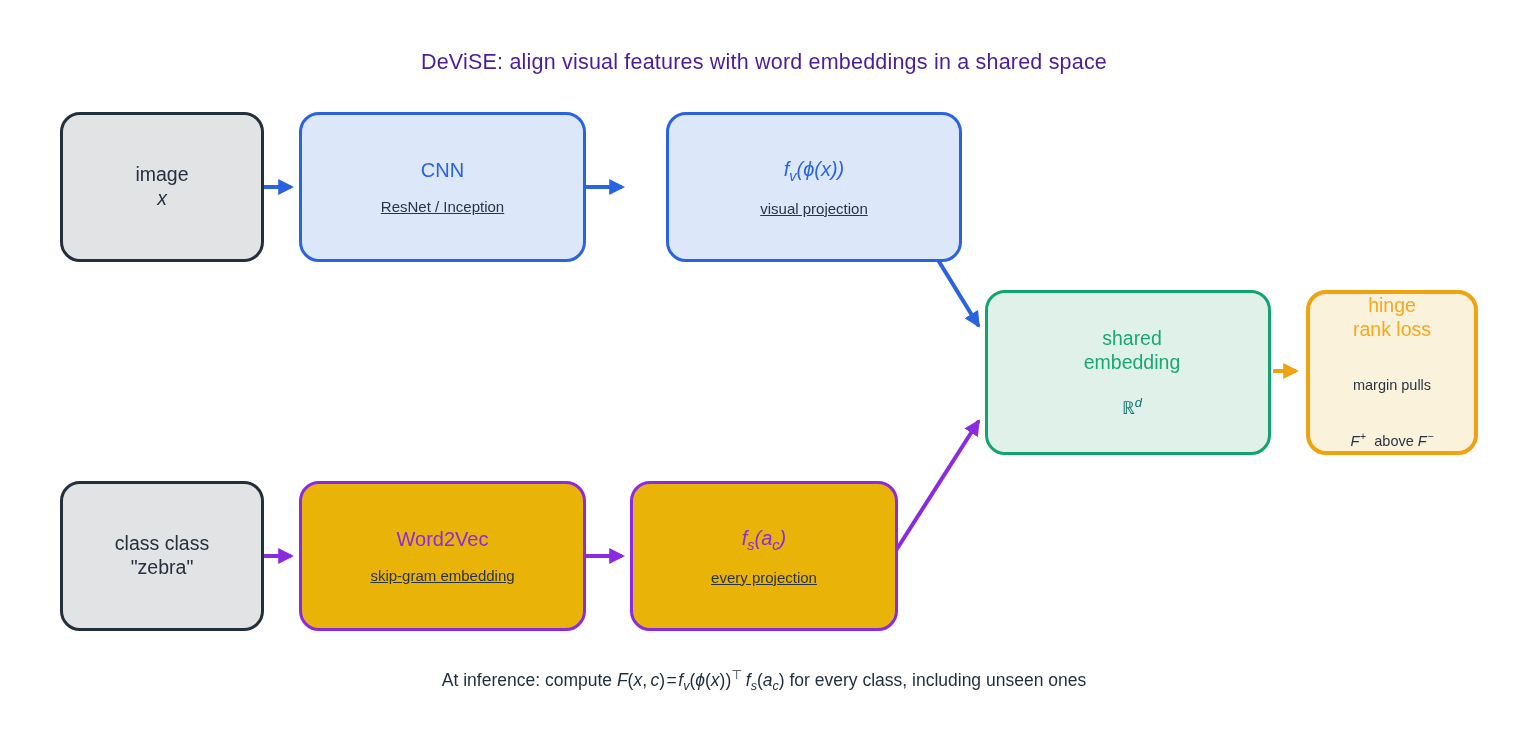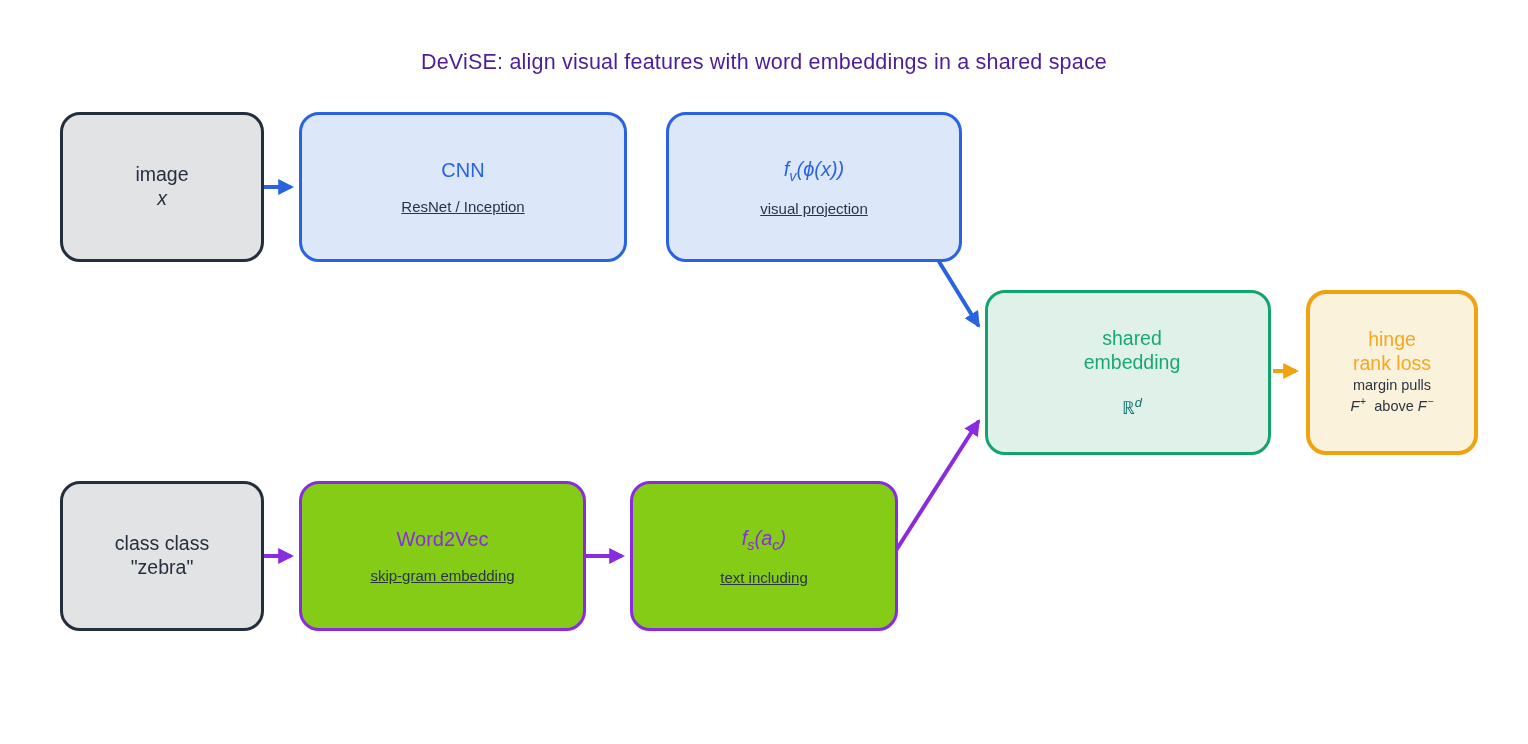--- a/index.html
+++ b/index.html
@@ -28,26 +28,26 @@
     border: 3px solid;
     border-radius: 20px;
     display: flex;
     flex-direction: column;
     align-items: center;
     justify-content: center;
     text-align: center;
   }
   .box.gray   { background: #e2e3e5; border-color: #242f3e; }
   .box.blue   { background: #dce7f9; border-color: #2a63e2; }
-  .box.purple { background: #84cc16; border-color: #8a2be2; }
+  .box.purple { background: #eab308; border-color: #8a2be2; }
   .box.green  { background: #e0f1ea; border-color: #12a46e; border-width: 3.5px; }
-  .box.orange { background: #fbf2dc; border-color: #f0a311; border-width: 4px; }
+  .box.orange { background: #fbf2dc; border-color: #f0a311; border-width: 4px; justify-content: space-between; }
 
   #box-image  { left: 60px;  top: 112px; width: 204px; height: 150px; }
-  #box-cnn    { left: 299px; top: 112px; width: 328px; height: 150px; }
+  #box-cnn    { left: 299px; top: 112px; width: 287px; height: 150px; }
   #box-fv     { left: 666px; top: 112px; width: 296px; height: 150px; }
   #box-class  { left: 60px;  top: 481px; width: 204px; height: 150px; }
   #box-w2v    { left: 299px; top: 481px; width: 287px; height: 150px; }
   #box-fs     { left: 630px; top: 481px; width: 268px; height: 150px; }
   #box-shared { left: 985px; top: 290px; width: 286px; height: 165px; padding-left: 8px; }
   #box-hinge  { left: 1306px; top: 290px; width: 172px; height: 165px; }
 
   .io-title { font-size: 19.5px; line-height: 1.22; color: #26303e; }
   .io-sub   { font-size: 19.5px; line-height: 1.22; font-style: italic; color: #26303e; }
 
@@ -143,30 +143,31 @@
     <div class="io-title">"zebra"</div>
   </div>
 
   <div class="box purple" id="box-w2v">
     <div class="node-title purple-text">Word2Vec</div>
     <div class="node-sub">skip-gram embedding</div>
   </div>
 
   <div class="box purple" id="box-fs">
     <div class="node-title purple-text formula">f<sub>s</sub>(a<sub>c</sub>)</div>
-    <div class="node-sub">text including</div>
+    <div class="node-sub">every projection</div>
   </div>
 
   <div class="box green" id="box-shared">
     <div class="shared-title">shared
 embedding</div>
     <div class="shared-sub">ℝ<sup>d</sup></div>
   </div>
 
   <div class="box orange" id="box-hinge">
     <div class="hinge-title">hinge
 rank loss</div>
     <div class="hinge-sub">margin pulls</div>
     <div class="hinge-sub"><i>F</i><sup> +</sup>&nbsp; above <i>F</i><sup> −</sup></div>
   </div>
 
+  <div class="caption">At inference: compute <i>F</i>(<i>x</i>, <i>c</i>) = <i>f</i><sub><i>v</i></sub>(<i>ϕ</i>(<i>x</i>))<sup>⊤</sup> <i>f</i><sub><i>s</i></sub>(<i>a</i><sub><i>c</i></sub>) for every class, including unseen ones</div>
 
 </div>
 
 </body></html>

